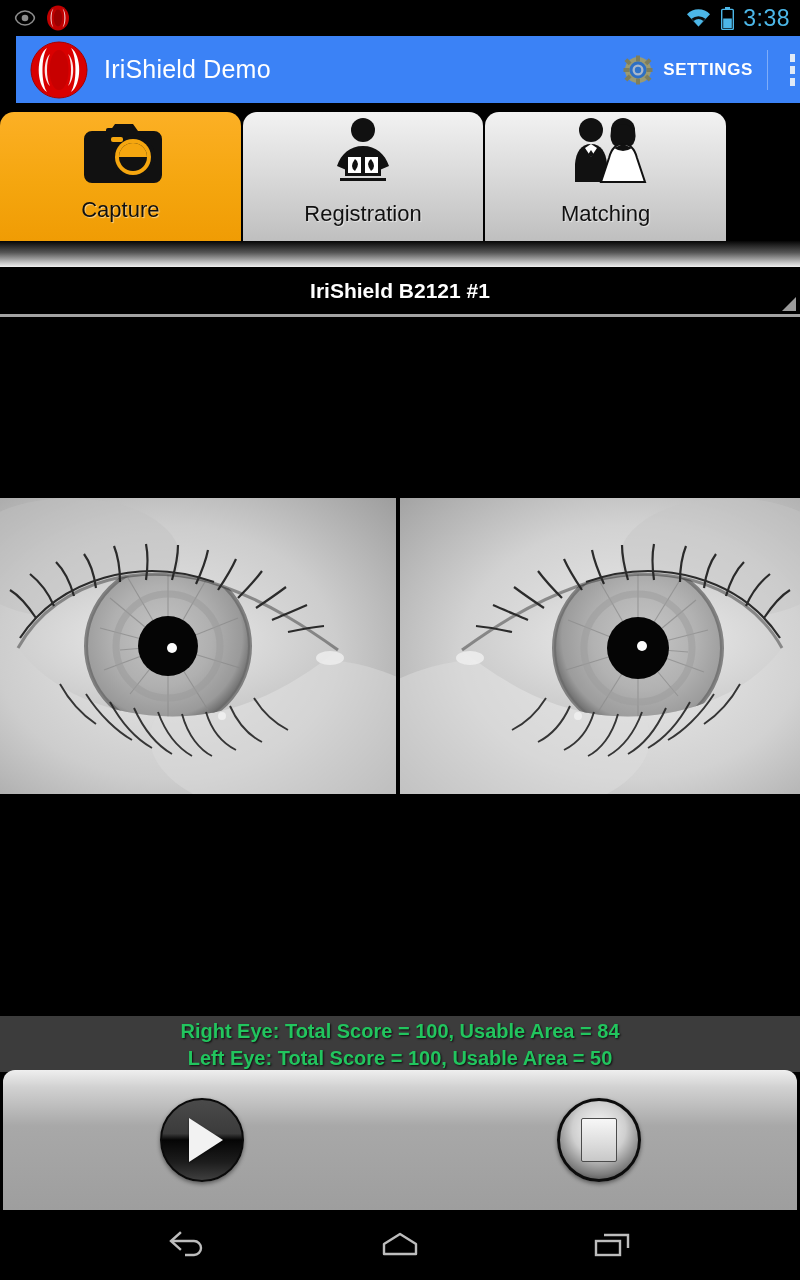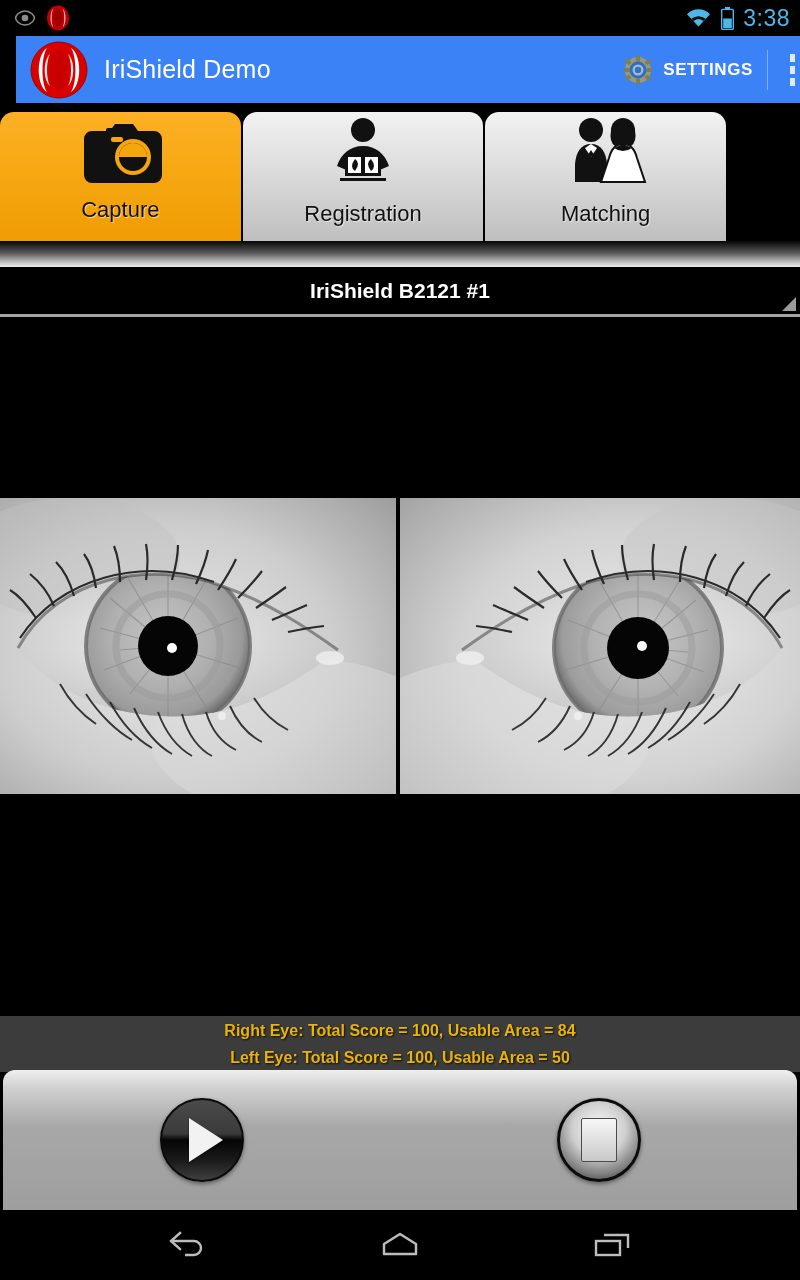--- a/index.html
+++ b/index.html
@@ -83,21 +83,21 @@
   .eye-frame.right-img { margin-left:4px; width:400px; }
   .eye-canvas { position:absolute; left:0; top:0; width:100%; height:100%; }
 
   
   .scores {
     position:absolute; left:0; top:1016px; width:800px; height:56px;
     background:#3c3c3c; display:flex; flex-direction:column;
     align-items:center; justify-content:center; gap:1px;
   }
   .score-line {
-    color:#eab308; font-size:16px; font-weight:bold; line-height:26px;
+    color:#22c55e; font-size:20px; font-weight:bold; line-height:26px;
     text-shadow:1px 1px 2px rgba(0,0,0,.8);
   }
 
   
   .controlbar {
     position:absolute; left:3px; top:1070px; width:794px; height:140px;
     border-radius:12px 12px 0 0;
     background:linear-gradient(180deg,#efefef 0%, #d2d2d2 12%, #a8a8a8 40%, #9e9e9e 100%);
     display:flex; align-items:center;
   }

